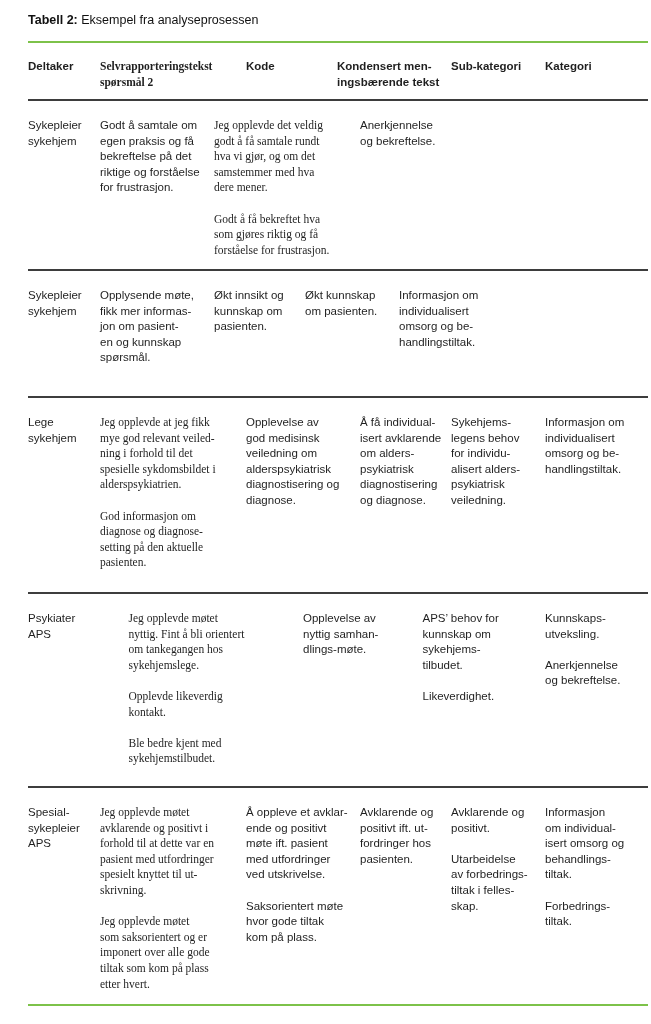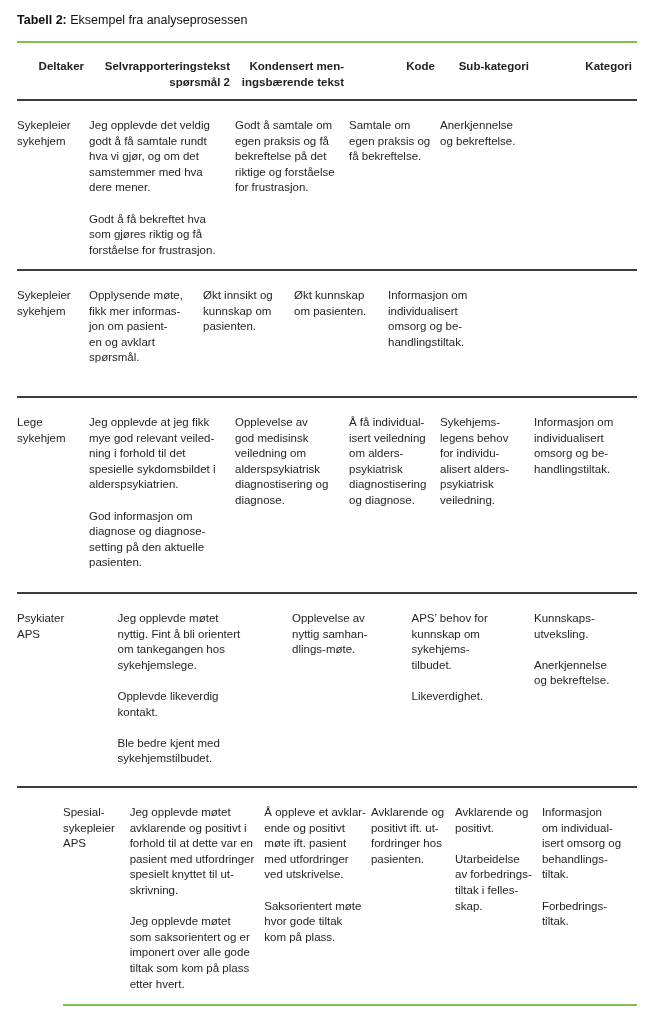--- a/index.html
+++ b/index.html
@@ -3,36 +3,36 @@
 <meta charset="utf-8">
 <style>
   * { margin: 0; padding: 0; box-sizing: border-box; }
   html, body { background: #ffffff; }
   body {
     width: 651px; height: 1024px;
     font-family: "Liberation Sans", sans-serif;
     color: #1f1f1f;
     overflow: hidden;
   }
-  .page { width: 651px; height: 1024px; padding: 12px 14px 0 17px; }
+  .page { width: 651px; height: 1024px; padding: 12px 14px 0 28px; }
   .caption { font-size: 12.5px; line-height: 16px; margin-bottom: 13px; color: #111; }
   .caption .bold { font-weight: bold; }
   .tbl { width: 620px; border-top: 2px solid #7dc24a; }
   .row { display: flex; border-bottom: 2px solid #3d3d3d; }
-  .row.last { border-bottom: 2px solid #7dc24a; margin-left: 46px; }
+  .row.last { border-bottom: 2px solid #7dc24a; }
   .cell {
     white-space: pre;
     font-size: 11.5px;
     line-height: 15.6px;
     padding: 17px 5px 0 0;
     overflow: visible;
   }
-  .hdr .cell { font-weight: bold; padding-top: 16px; text-align: right; }
+  .hdr .cell { font-weight: bold; padding-top: 16px; }
   .c0 { width: 72px; }
-  .c1 { width: 146px; }
+  .c1 { width: 146px; font-family: Liberation Serif, serif; }
   .c2 { width: 114px; }
   .c3 { width: 91px; }
   .c4 { width: 94px; }
   .c5 { width: 103px; }
   .hdr  { min-height: 58px; }
   .r0   { min-height: 170px; }
   .r1   { min-height: 127px; }
   .r2   { min-height: 196px; }
   .r3   { min-height: 194px; justify-content: space-between; }
   .r4   { min-height: 218px; }
@@ -45,58 +45,55 @@
   <div class="caption">
     <span class="bold">Tabell 2:</span><span> Eksempel fra analyseprosessen</span>
   </div>
 
   <div class="tbl">
 
     <div class="row hdr">
       <div class="cell c0">Deltaker</div>
       <div class="cell c1">Selvrapporteringstekst
 spørsmål 2</div>
+      <div class="cell c3">Kode</div>
       <div class="cell c2">Kondensert men-
 ingsbærende tekst</div>
-      <div class="cell c3">Kode</div>
       <div class="cell c4">Sub-kategori</div>
       <div class="cell c5">Kategori</div>
     </div>
 
     <div class="row r0">
       <div class="cell c0">Sykepleier
 sykehjem</div>
+      <div class="cell c2">Godt å samtale om
+egen praksis og få
+bekreftelse på det
+riktige og forståelse
+for frustrasjon.</div>
       <div class="cell c1">Jeg opplevde det veldig
 godt å få samtale rundt
 hva vi gjør, og om det
 samstemmer med hva
 dere mener.
 
 Godt å få bekreftet hva
 som gjøres riktig og få
 forståelse for frustrasjon.</div>
-      <div class="cell c2">Godt å samtale om
-egen praksis og få
-bekreftelse på det
-riktige og forståelse
-for frustrasjon.</div>
-      <div class="cell c3">Samtale om
-egen praksis og
-få bekreftelse.</div>
       <div class="cell c5">Anerkjennelse
 og bekreftelse.</div>
     </div>
 
     <div class="row r1">
       <div class="cell c0">Sykepleier
 sykehjem</div>
       <div class="cell c2">Opplysende møte,
 fikk mer informas-
 jon om pasient-
-en og avklart
+en og kunnskap
 spørsmål.</div>
       <div class="cell c3">Økt innsikt og
 kunnskap om
 pasienten.</div>
       <div class="cell c4">Økt kunnskap
 om pasienten.</div>
       <div class="cell c5">Informasjon om
 individualisert
 omsorg og be-
 handlingstiltak.</div>
@@ -115,21 +112,21 @@
 diagnose og diagnose-
 setting på den aktuelle
 pasienten.</div>
       <div class="cell c2">Opplevelse av
 god medisinsk
 veiledning om
 alderspsykiatrisk
 diagnostisering og
 diagnose.</div>
       <div class="cell c3">Å få individual-
-isert veiledning
+isert avklarende
 om alders-
 psykiatrisk
 diagnostisering
 og diagnose.</div>
       <div class="cell c4">Sykehjems-
 legens behov
 for individu-
 alisert alders-
 psykiatrisk
 veiledning.</div>

